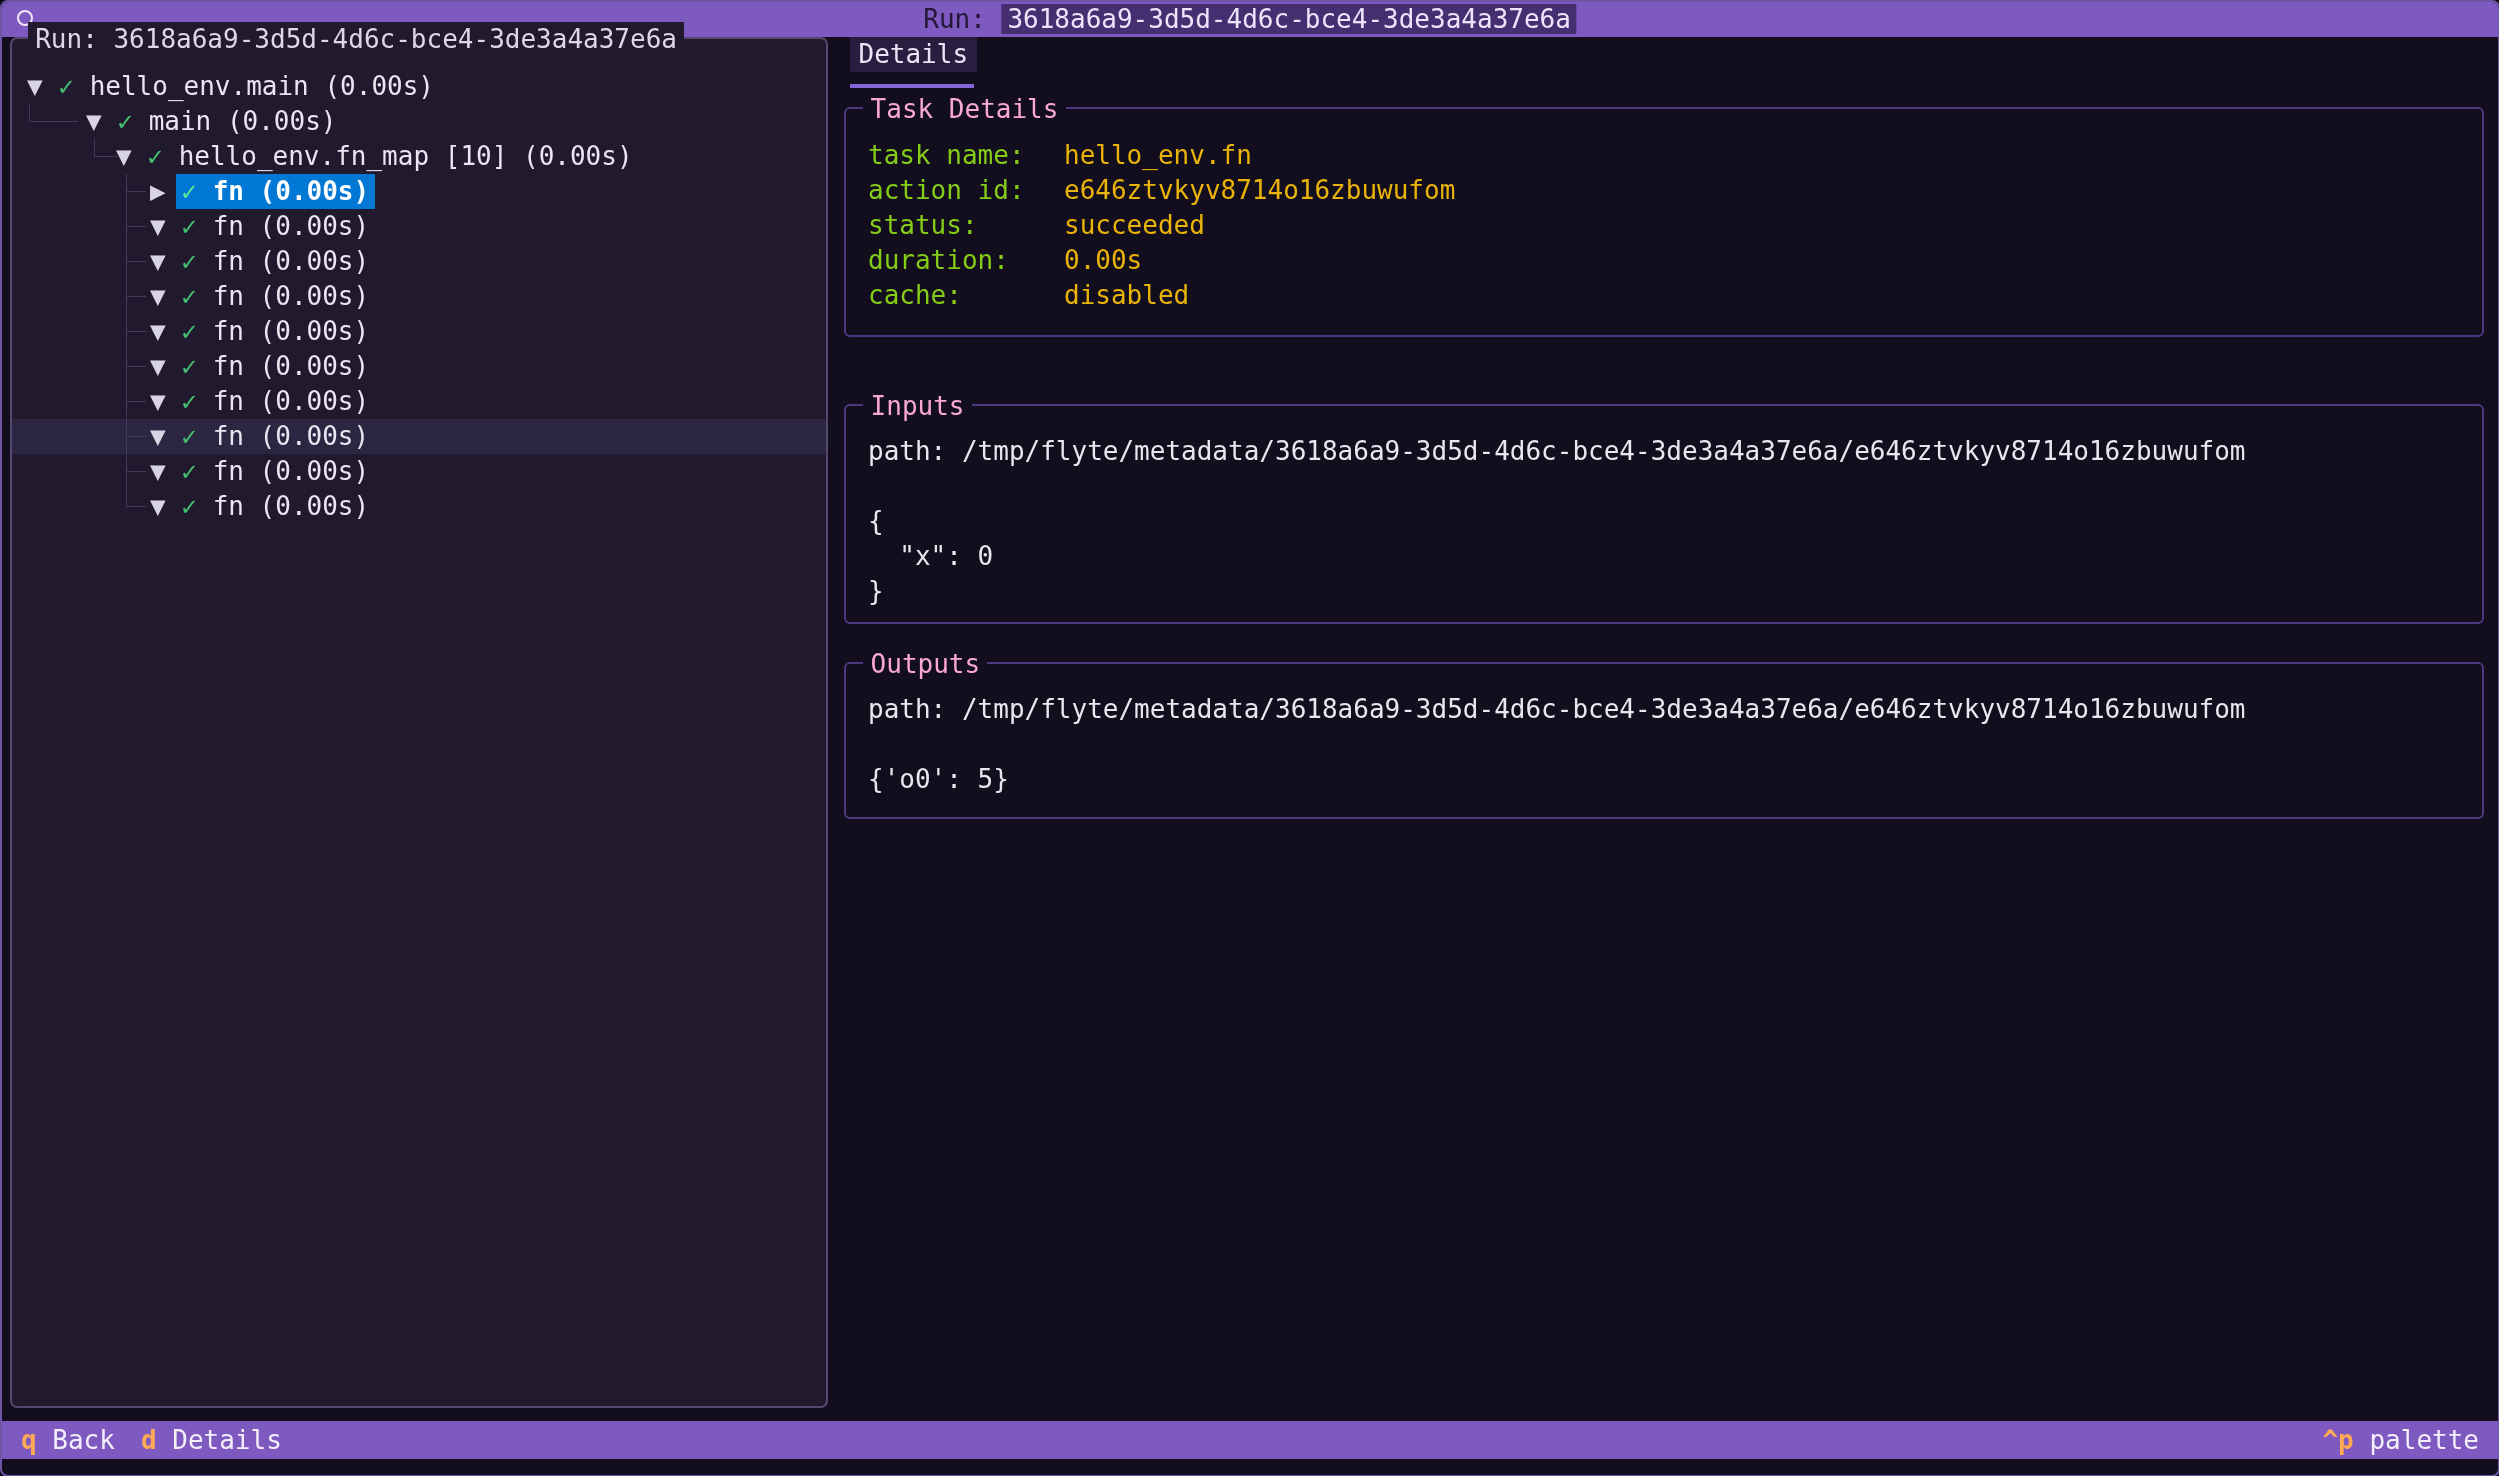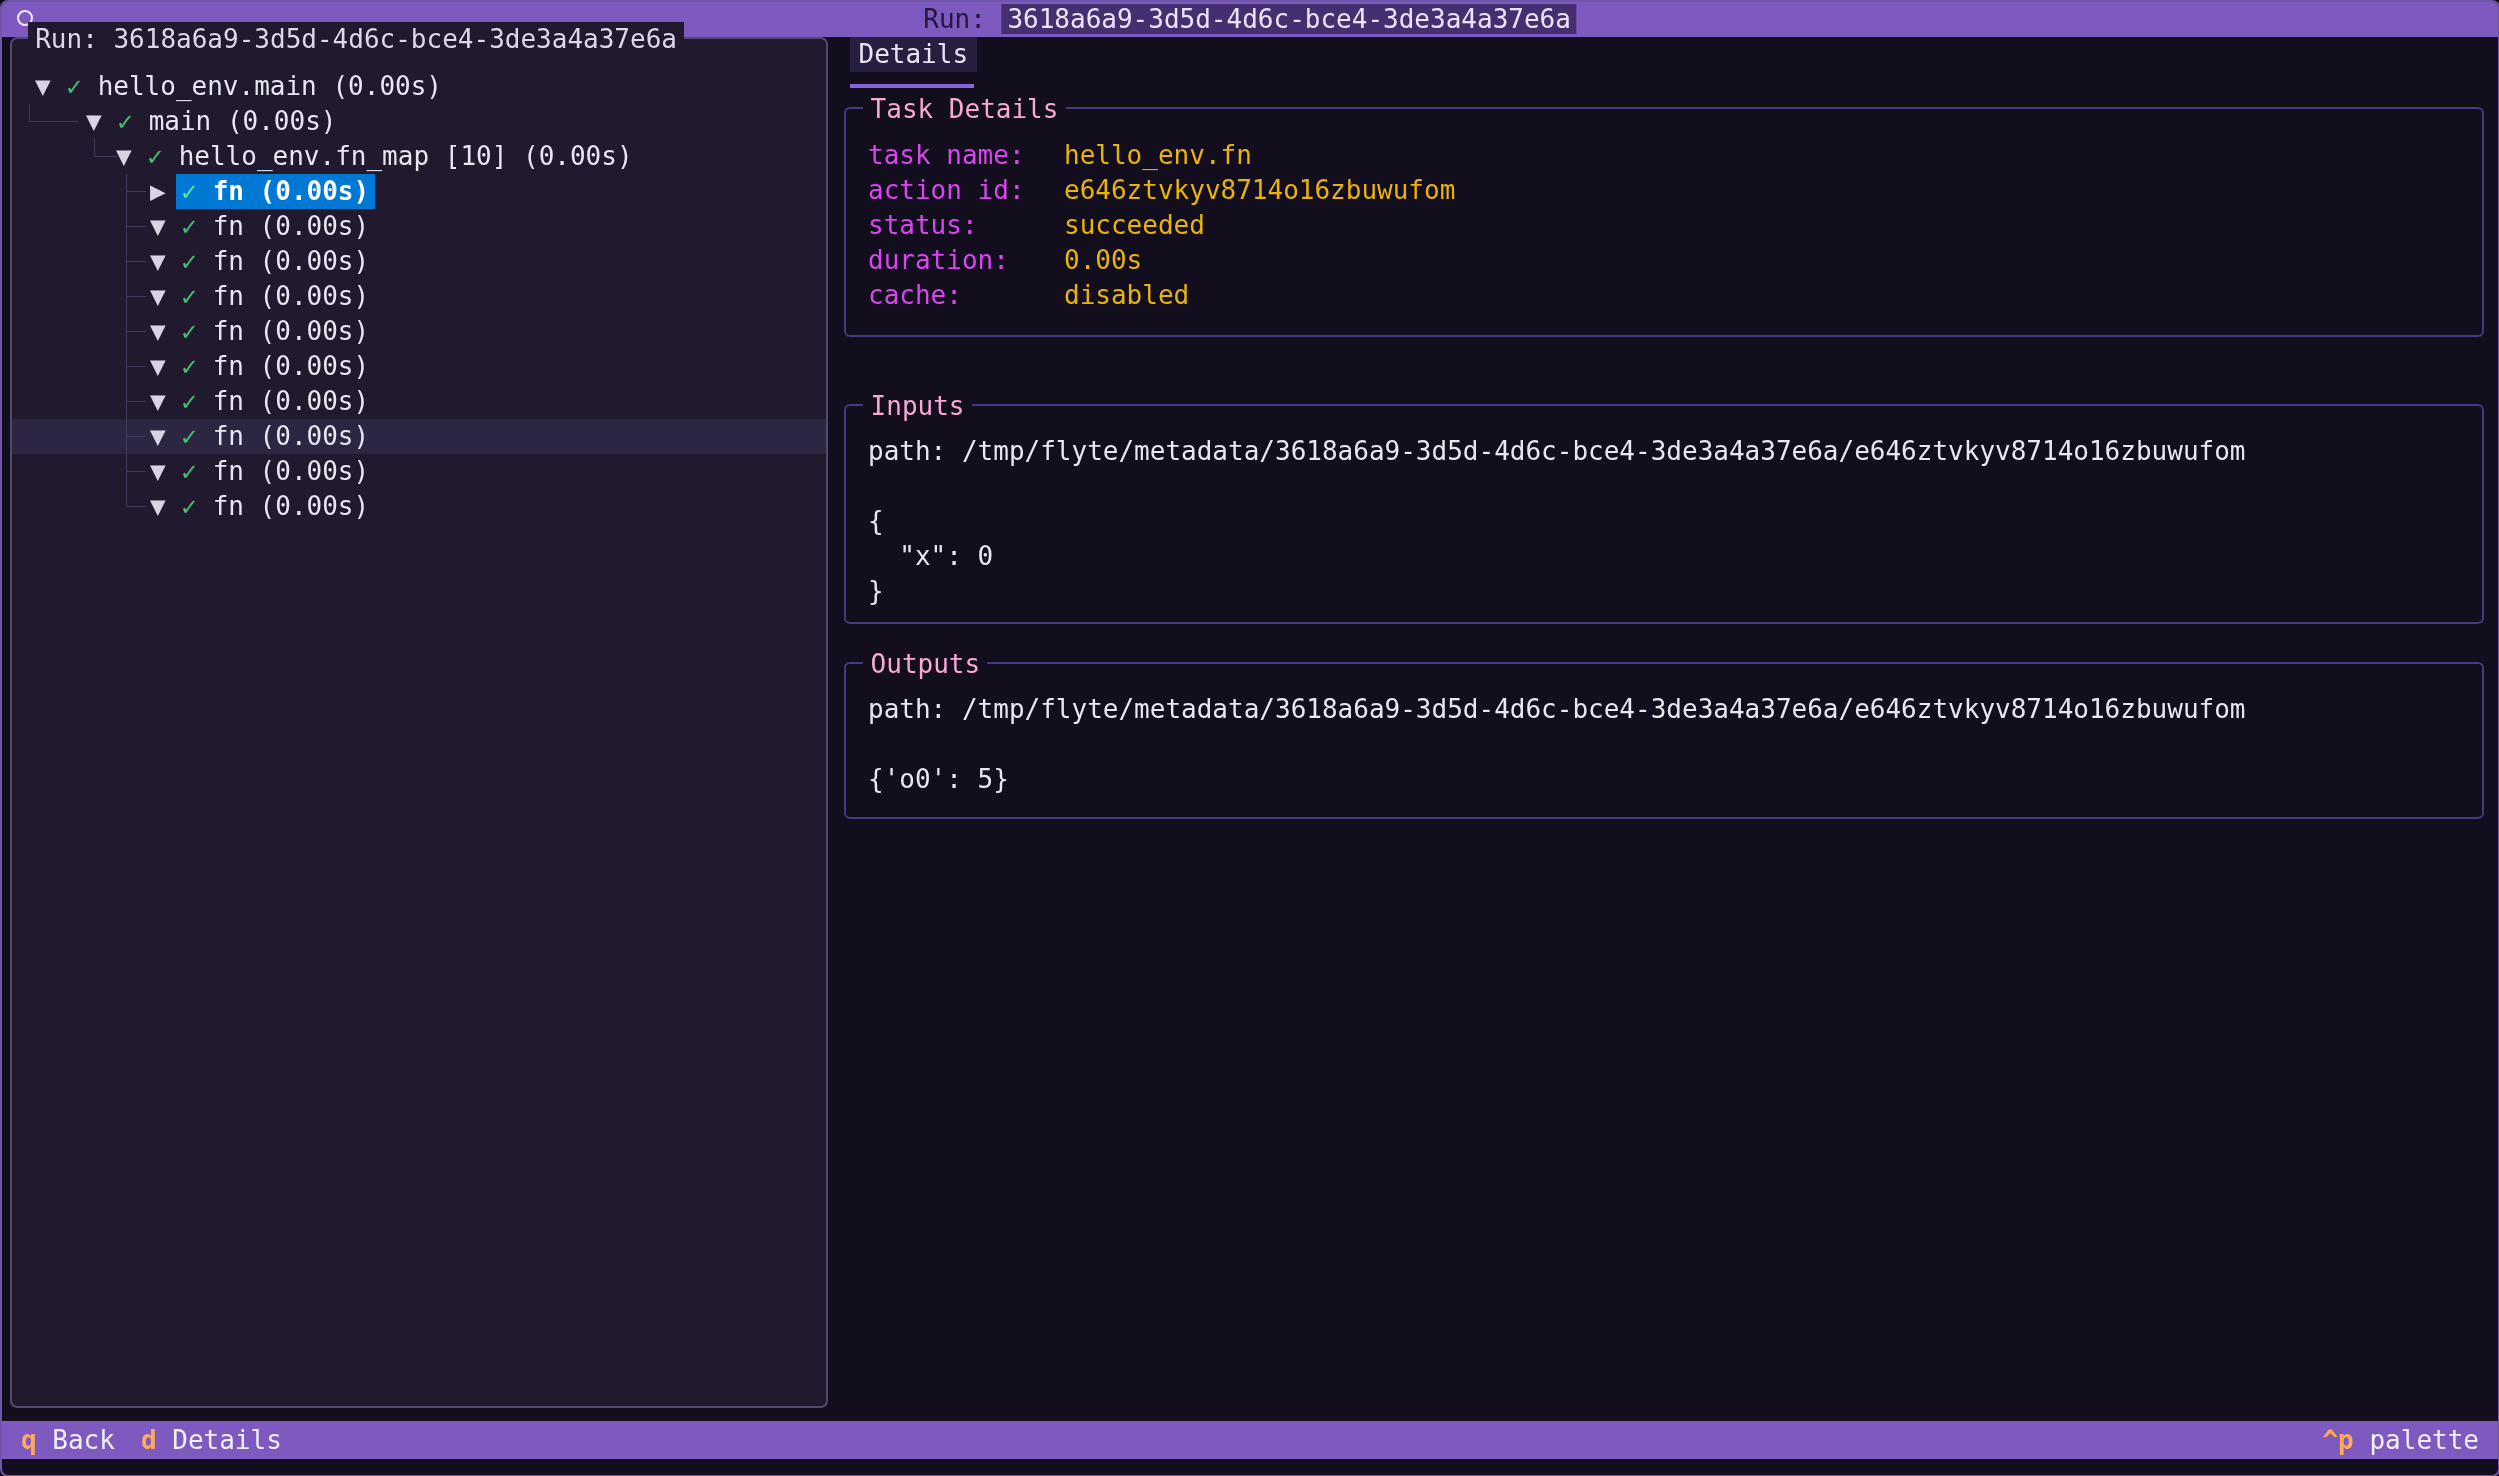--- a/index.html
+++ b/index.html
@@ -47,21 +47,21 @@
     position:absolute;top:-17.4px;left:16px;height:35px;line-height:35px;
     background:#211a2f;padding:0 7.2px;color:#ddd7e8;white-space:pre;
   }
   .tree{position:absolute;left:0;right:0;top:0;bottom:0;padding-top:30px;overflow:hidden;}
   .tree-row{
     position:relative;height:35px;line-height:35px;white-space:pre;
     color:#e9e5f1;
   }
   .tree-row .arrow{color:#d9d4e4;}
   .tree-row .check{color:#45c06f;}
-  .tree-row.lvl0{padding-left:23px;}
+  .tree-row.lvl0{padding-left:15px;}
   .tree-row.lvl1{padding-left:74px;}
   .tree-row.lvl2{padding-left:104px;}
   .tree-row.lvl3{padding-left:138px;}
   .tree-row.hover{background:#2d2642;}
   .selwrap{
     background:#0178d4;font-weight:bold;color:#ffffff;
     padding:0 5.8px;margin-left:-5.8px;display:inline-block;height:35px;
   }
   .selwrap .check{color:#5fe89a;}
   
@@ -88,21 +88,21 @@
   }
   .box-task{top:73px;height:230px;}
   .box-inputs{top:370px;height:220px;}
   .box-outputs{top:628px;height:157px;}
   .box-title{
     position:absolute;top:-17.4px;left:17.4px;height:35px;line-height:35px;
     background:#130e1d;padding:0 7.2px;color:#f9a8d4;white-space:pre;
   }
   .fields{padding:29px 0 0 22px;}
   .frow{height:35px;line-height:35px;white-space:pre;}
-  .fkey{display:inline-block;width:196px;color:#d946ef;}
+  .fkey{display:inline-block;width:196px;color:#84cc16;}
   .fval{color:#eab308;}
   .pathline{padding:27.5px 0 0 22px;height:35px;line-height:35px;white-space:pre;color:#e9e6f0;}
   .bodytext{
     margin:35px 0 0 22px;padding:0;line-height:35px;white-space:pre;
     font-family:"DejaVu Sans Mono", monospace;font-size:26px;color:#e9e6f0;
   }
   
   .footer{
     position:absolute;left:0;right:0;bottom:16px;height:38px;
     background:#7d59c0;line-height:38px;

